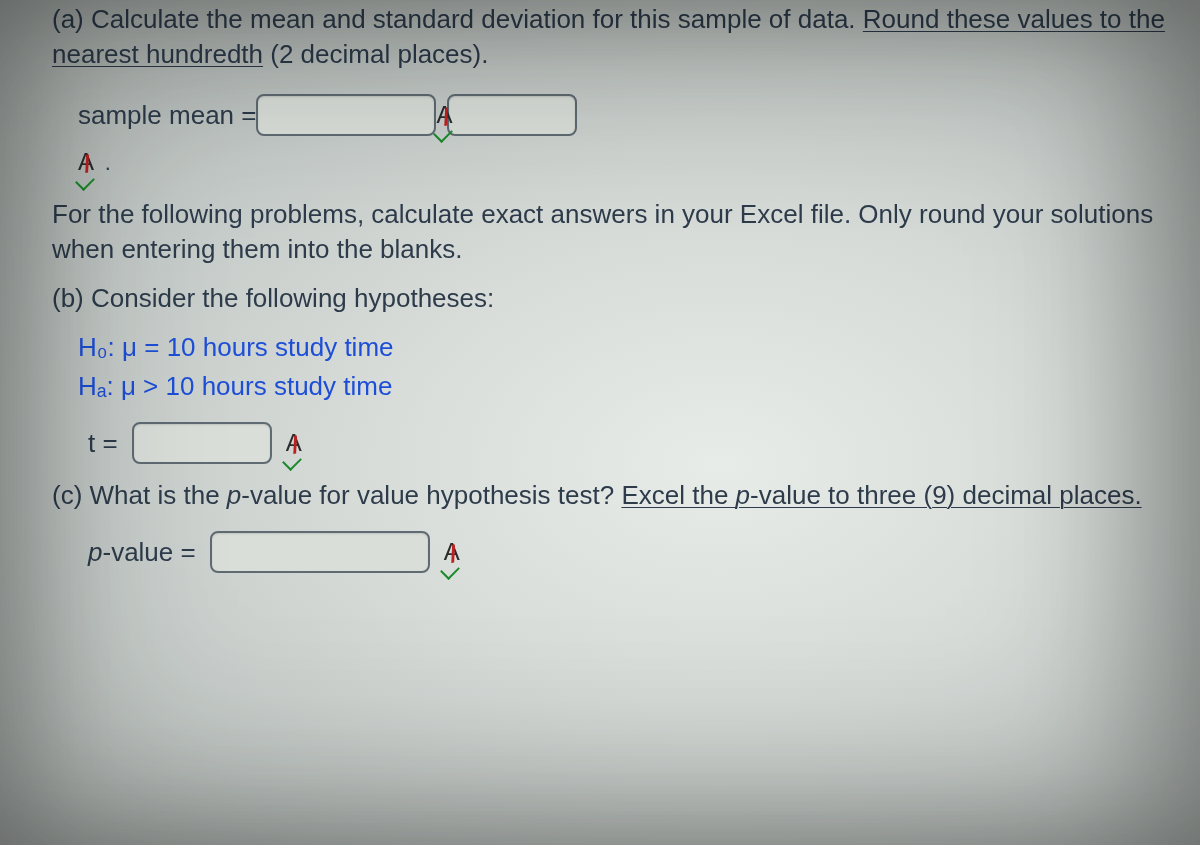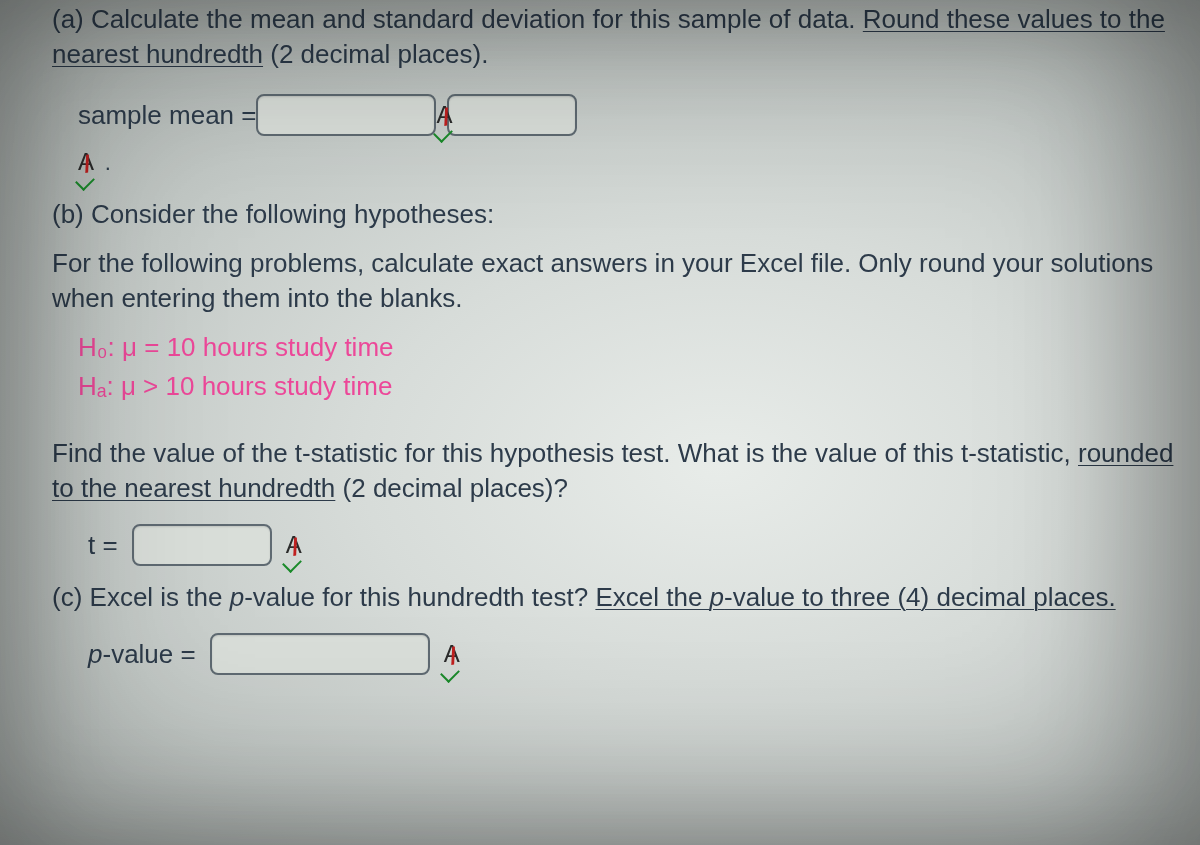--- a/index.html
+++ b/index.html
@@ -96,21 +96,21 @@
     right: -4px;
     bottom: -8px;
     width: 14px;
     height: 10px;
     border-left: 2.5px solid #1a8a2a;
     border-bottom: 2.5px solid #1a8a2a;
     transform: rotate(-45deg);
   }
   .hyp {
     margin: 4px 0 2px 26px;
-    color: #ec4899;
+    color: #1d4ed8;
   }
   .tline {
     margin: 18px 0 14px 36px;
     display: flex;
     align-items: center;
     gap: 14px;
   }
   .pline {
     margin: 18px 0 16px 36px;
     display: flex;
@@ -145,43 +145,40 @@
 
   <div class="row2">
     <span class="spellcheck">
       <span class="letter">A</span>
         <span class="slash">/</span>
         <span class="tick"></span>
     </span>
     <span class="dot">.</span>
   </div>
 
+  <p class="para">For the following problems, calculate exact answers in your Excel file. Only round your solutions when entering them into the blanks.</p>
+
   <p class="para">(b) Consider the following hypotheses:</p>
 
-  <p class="para">For the following problems, calculate exact answers in your Excel file. Only round your solutions when entering them into the blanks.</p>
+  <p class="hyp">H₀: μ = 10 hours study time</p>
+  <p class="hyp" style="margin-bottom:18px;">Hₐ: μ &gt; 10 hours study time</p>
 
-  <p class="hyp">H₀: μ = 10 hours study time</p>
-  <p class="hyp" style="margin-bottom:32px;">Hₐ: μ &gt; 10 hours study time</p>
-
-  <p class="para">
-    <span>Find the value of the t-statistic for this hypothesis test. What is the value of this t-statistic, </span><span class="underline">rounded to the nearest hundredth</span><span> (2 decimal places)?</span>
-  </p>
 
   <div class="tline">
     <span class="lbl">t =</span>
     <input class="blank w3" value="" style="">
     <span class="spellcheck">
       <span class="letter">A</span>
         <span class="slash">/</span>
         <span class="tick"></span>
     </span>
   </div>
 
   <p class="para">
-    <span>(c) Excel is the </span><span class="italic">p</span><span>-value for this hundredth test? </span><span class="underline"><span>Excel the </span><span class="italic">p</span><span>-value to three (4) decimal places.</span></span>
+    <span>(c) What is the </span><span class="italic">p</span><span>-value for value hypothesis test? </span><span class="underline"><span>Excel the </span><span class="italic">p</span><span>-value to three (9) decimal places.</span></span>
   </p>
 
   <div class="pline">
     <span class="lbl"><span class="italic">p</span><span>-value =</span></span>
     <input class="blank w4" value="" style="">
     <span class="spellcheck">
       <span class="letter">A</span>
         <span class="slash">/</span>
         <span class="tick"></span>
     </span>

